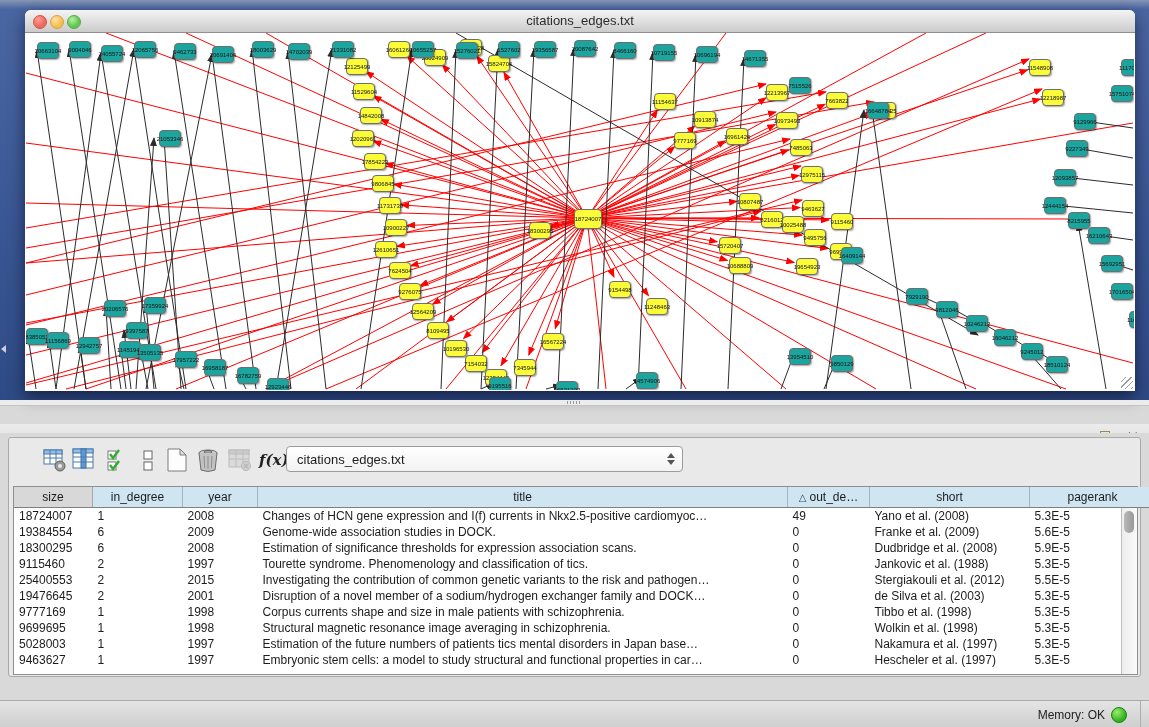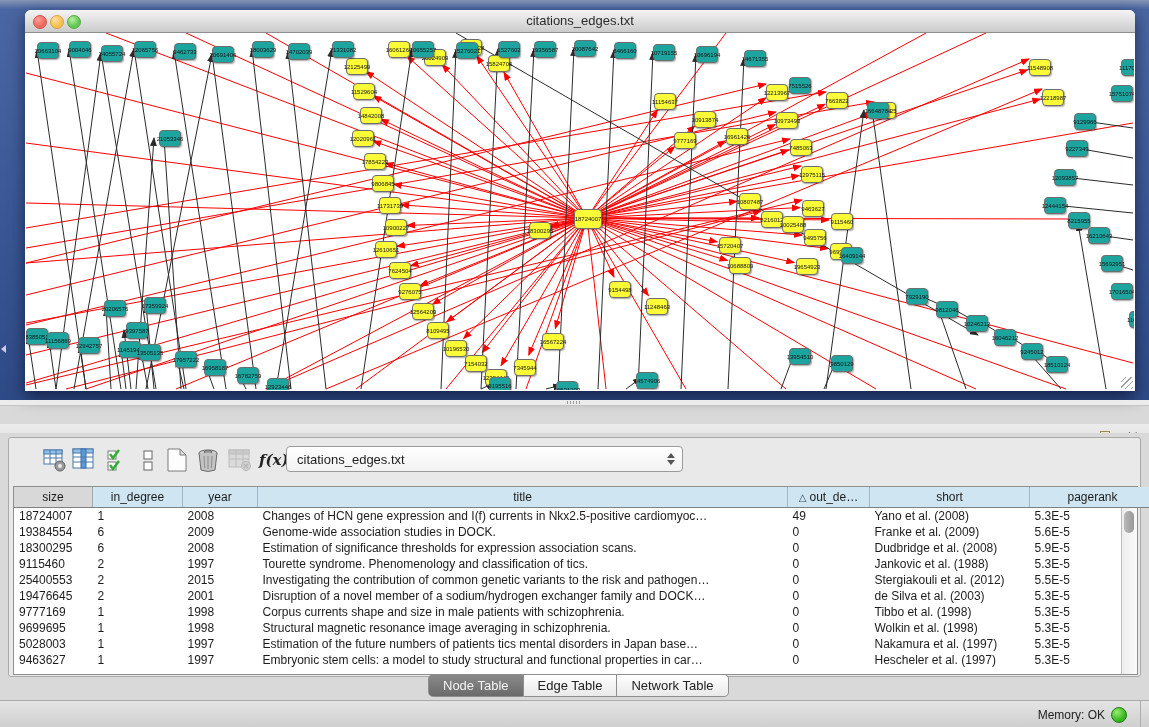--- a/index.html
+++ b/index.html
@@ -762,24 +762,19 @@
               <td>5.3E-5</td>
             </tr>
           </tbody>
       </table>
       <div id="vscroll">
         <div id="vthumb"></div>
       </div>
     </div>
   </div>
 
-  <div id="tabs">
-      <div class="tab sel">Node Table</div>
-      <div class="tab">Edge Table</div>
-      <div class="tab">Network Table</div>
-    </div>
 </div>
 
 <div id="status-bar">
   <div id="mem-label">Memory: OK</div>
   <div id="mem-dot"></div>
   <div id="status-div"></div>
 </div>
 
 </body></html>

